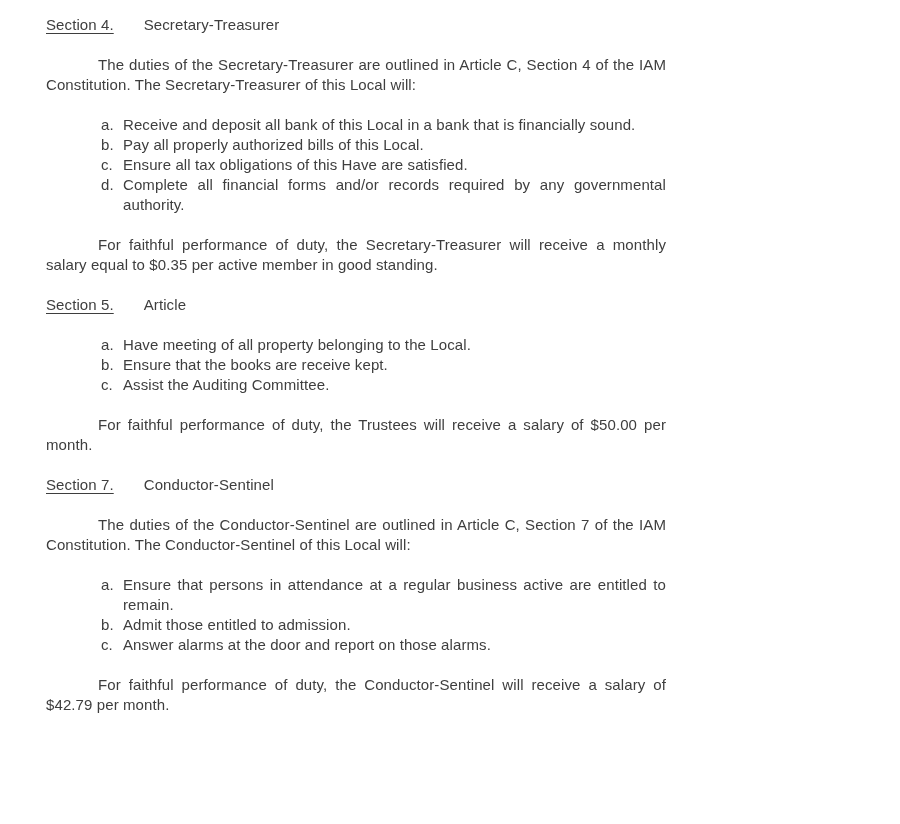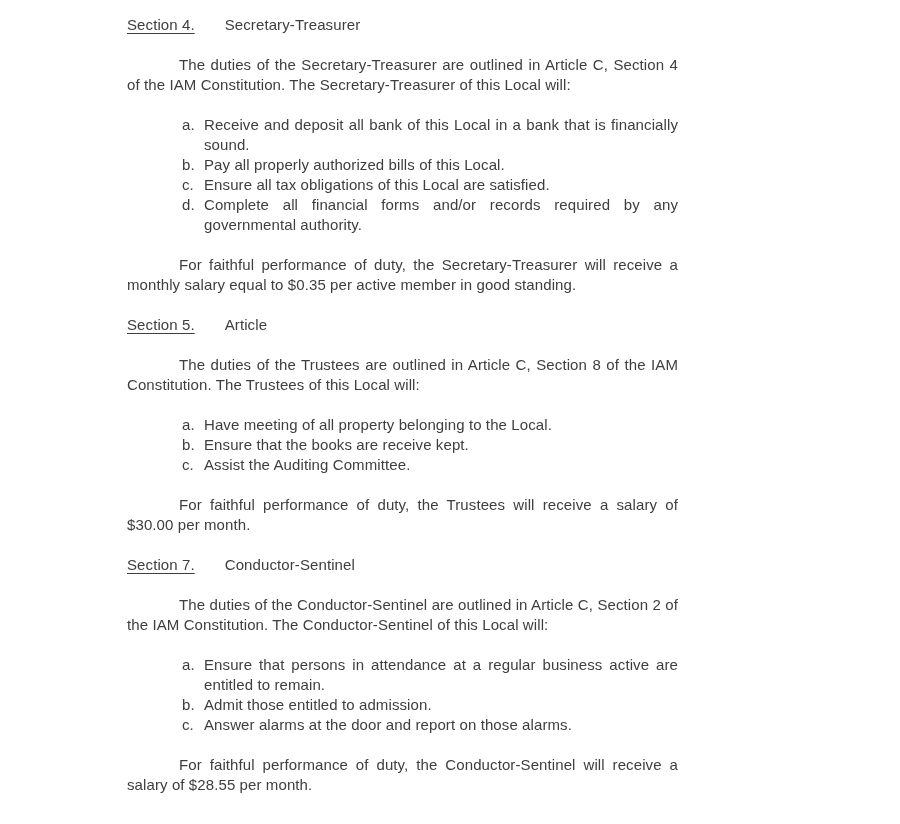--- a/index.html
+++ b/index.html
@@ -9,27 +9,26 @@
   }
   body {
     width: 900px;
     height: 824px;
     overflow: hidden;
   }
   .page {
     box-sizing: border-box;
     width: 776px;
     height: 824px;
-    padding: 15px 110px 0 115px;
+    padding: 15px 110px 0 46px;
     font-family: "Liberation Sans", "DejaVu Sans", sans-serif;
     font-size: 15px;
     line-height: 20px;
     color: #3e3e3e;
     letter-spacing: 0.1px;
-    margin-left: 12px;
   }
   .doc-section { margin: 0; }
   .sec-heading {
     font-size: 15px;
     font-weight: normal;
     margin: 20px 0 0 0;
     white-space: nowrap;
   }
   .doc-section:first-child .sec-heading { margin-top: 0; }
   .sec-num {
@@ -71,63 +70,62 @@
       <div class="list-item">
         <span class="li-label">a.</span>
         <span class="li-text">Receive and deposit all bank of this Local in a bank that is financially sound.</span>
       </div>
       <div class="list-item">
         <span class="li-label">b.</span>
         <span class="li-text">Pay all properly authorized bills of this Local.</span>
       </div>
       <div class="list-item">
         <span class="li-label">c.</span>
-        <span class="li-text">Ensure all tax obligations of this Local are satisfied.</span>
+        <span class="li-text">Ensure all tax obligations of this Have are satisfied.</span>
       </div>
       <div class="list-item">
         <span class="li-label">d.</span>
         <span class="li-text">Complete all financial forms and/or records required by any governmental authority.</span>
       </div>
     </div>
     <p class="para">For faithful performance of duty, the Secretary-Treasurer will receive a monthly salary equal to $0.35 per active member in good standing.</p>
   </section>
 
   <section class="doc-section">
     <h2 class="sec-heading"><span class="sec-num">Section 5.</span><span class="sec-title">Article</span></h2>
-    <p class="para">The duties of the Trustees are outlined in Article C, Section 8 of the IAM Constitution. The Trustees of this Local will:</p>
     <div class="abc-list">
       <div class="list-item">
         <span class="li-label">a.</span>
         <span class="li-text">Have meeting of all property belonging to the Local.</span>
       </div>
       <div class="list-item">
         <span class="li-label">b.</span>
         <span class="li-text">Ensure that the books are receive kept.</span>
       </div>
       <div class="list-item">
         <span class="li-label">c.</span>
         <span class="li-text">Assist the Auditing Committee.</span>
       </div>
     </div>
-    <p class="para">For faithful performance of duty, the Trustees will receive a salary of $30.00 per month.</p>
+    <p class="para">For faithful performance of duty, the Trustees will receive a salary of $50.00 per month.</p>
   </section>
 
   <section class="doc-section">
     <h2 class="sec-heading"><span class="sec-num">Section 7.</span><span class="sec-title">Conductor-Sentinel</span></h2>
-    <p class="para">The duties of the Conductor-Sentinel are outlined in Article C, Section 2 of the IAM Constitution. The Conductor-Sentinel of this Local will:</p>
+    <p class="para">The duties of the Conductor-Sentinel are outlined in Article C, Section 7 of the IAM Constitution. The Conductor-Sentinel of this Local will:</p>
     <div class="abc-list">
       <div class="list-item">
         <span class="li-label">a.</span>
         <span class="li-text">Ensure that persons in attendance at a regular business active are entitled to remain.</span>
       </div>
       <div class="list-item">
         <span class="li-label">b.</span>
         <span class="li-text">Admit those entitled to admission.</span>
       </div>
       <div class="list-item">
         <span class="li-label">c.</span>
         <span class="li-text">Answer alarms at the door and report on those alarms.</span>
       </div>
     </div>
-    <p class="para">For faithful performance of duty, the Conductor-Sentinel will receive a salary of $28.55 per month.</p>
+    <p class="para">For faithful performance of duty, the Conductor-Sentinel will receive a salary of $42.79 per month.</p>
   </section>
 
 </div>
 
 </body></html>

